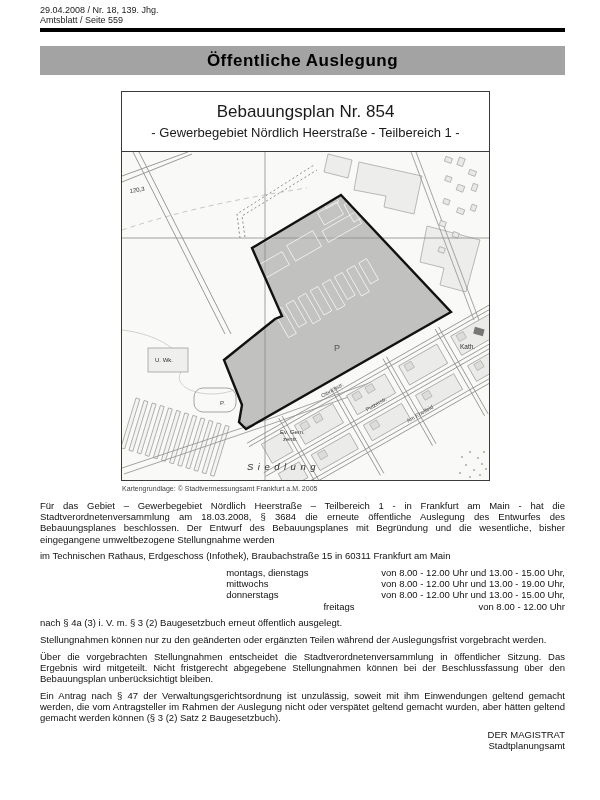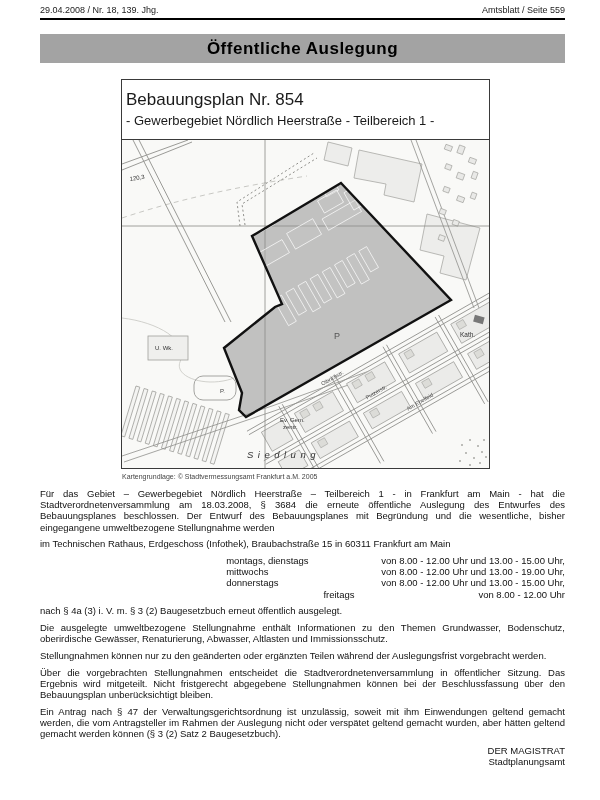--- a/index.html
+++ b/index.html
@@ -2,29 +2,29 @@
 <html><head>
 <meta charset="utf-8">
 <style>
   html,body{margin:0;padding:0;background:#ffffff;}
   .page{
     position:relative;width:600px;height:800px;background:#ffffff;
     font-family:"Liberation Sans", sans-serif;color:#111;overflow:hidden;
   }
   .header{
     margin:5px 35px 8px 40px;display:flex;justify-content:space-between;
-    font-size:9px;color:#222;border-bottom:2px solid #000000;padding-bottom:3px;
+    font-size:9px;color:#222;border-bottom:4px solid #000000;padding-bottom:3px;flex-direction:column;
   }
   .banner{
     margin:14px 35px 0 40px;height:29px;background:#a3a3a3;
     display:flex;align-items:center;justify-content:center;
     font-weight:bold;font-size:17px;color:#000;letter-spacing:.5px;
   }
   .plan-box{margin:16px 0 0 121px;width:367px;border:1px solid #3a3a3a;background:#fff;}
-  .plan-title-wrap{padding:10px 4px 11px;border-bottom:1px solid #3a3a3a;}
+  .plan-title-wrap{text-align:center;padding:10px 4px 11px;border-bottom:1px solid #3a3a3a;}
   .plan-title{font-size:17px;color:#1a1a1a;}
   .plan-subtitle{font-size:13px;color:#1a1a1a;margin-top:3px;}
   .plan-box svg{display:block;}
   .map-caption{margin:4px 0 0 122px;font-size:7px;color:#444;}
   .body{margin:8px 35px 0 40px;font-size:9.5px;line-height:11.2px;text-align:justify;}
   .body p{margin:0 0 5.5px 0;}
   .dateline{text-align:center;}
   .hours{margin:0 0 5.5px 85px;}
   .hrow{display:flex;justify-content:flex-end;}
   .hdays{width:155px;flex:none;}
@@ -250,21 +250,20 @@
         <span class="hdays">donnerstags</span>
         <span>von 8.00 - 12.00 Uhr und 13.00 - 15.00 Uhr,</span>
       </div>
       <div class="hrow">
         <span class="hdays">freitags</span>
         <span>von 8.00 - 12.00 Uhr</span>
       </div>
     </div>
 
     <p>nach § 4a (3) i. V. m. § 3 (2) Baugesetzbuch erneut öffentlich ausgelegt.</p>
-    <p>Die ausgelegte umweltbezogene Stellungnahme enthält Informationen zu den Themen Grundwasser, Bodenschutz, oberirdische Gewässer, Renaturierung, Abwasser, Altlasten und Immissionsschutz.</p>
     <p>Stellungnahmen können nur zu den geänderten oder ergänzten Teilen während der Auslegungsfrist vorgebracht werden.</p>
     <p>Über die vorgebrachten Stellungnahmen entscheidet die Stadtverordnetenversammlung in öffentlicher Sitzung. Das Ergebnis wird mitgeteilt. Nicht fristgerecht abgegebene Stellungnahmen können bei der Beschlussfassung über den Bebauungsplan unberücksichtigt bleiben.</p>
     <p>Ein Antrag nach § 47 der Verwaltungsgerichtsordnung ist unzulässig, soweit mit ihm Einwendungen geltend gemacht werden, die vom Antragsteller im Rahmen der Auslegung nicht oder verspätet geltend gemacht wurden, aber hätten geltend gemacht werden können (§ 3 (2) Satz 2 Baugesetzbuch).</p>
 
     <div class="signature">
       <div>DER MAGISTRAT</div>
       <div>Stadtplanungsamt</div>
     </div>
   </div>
 

